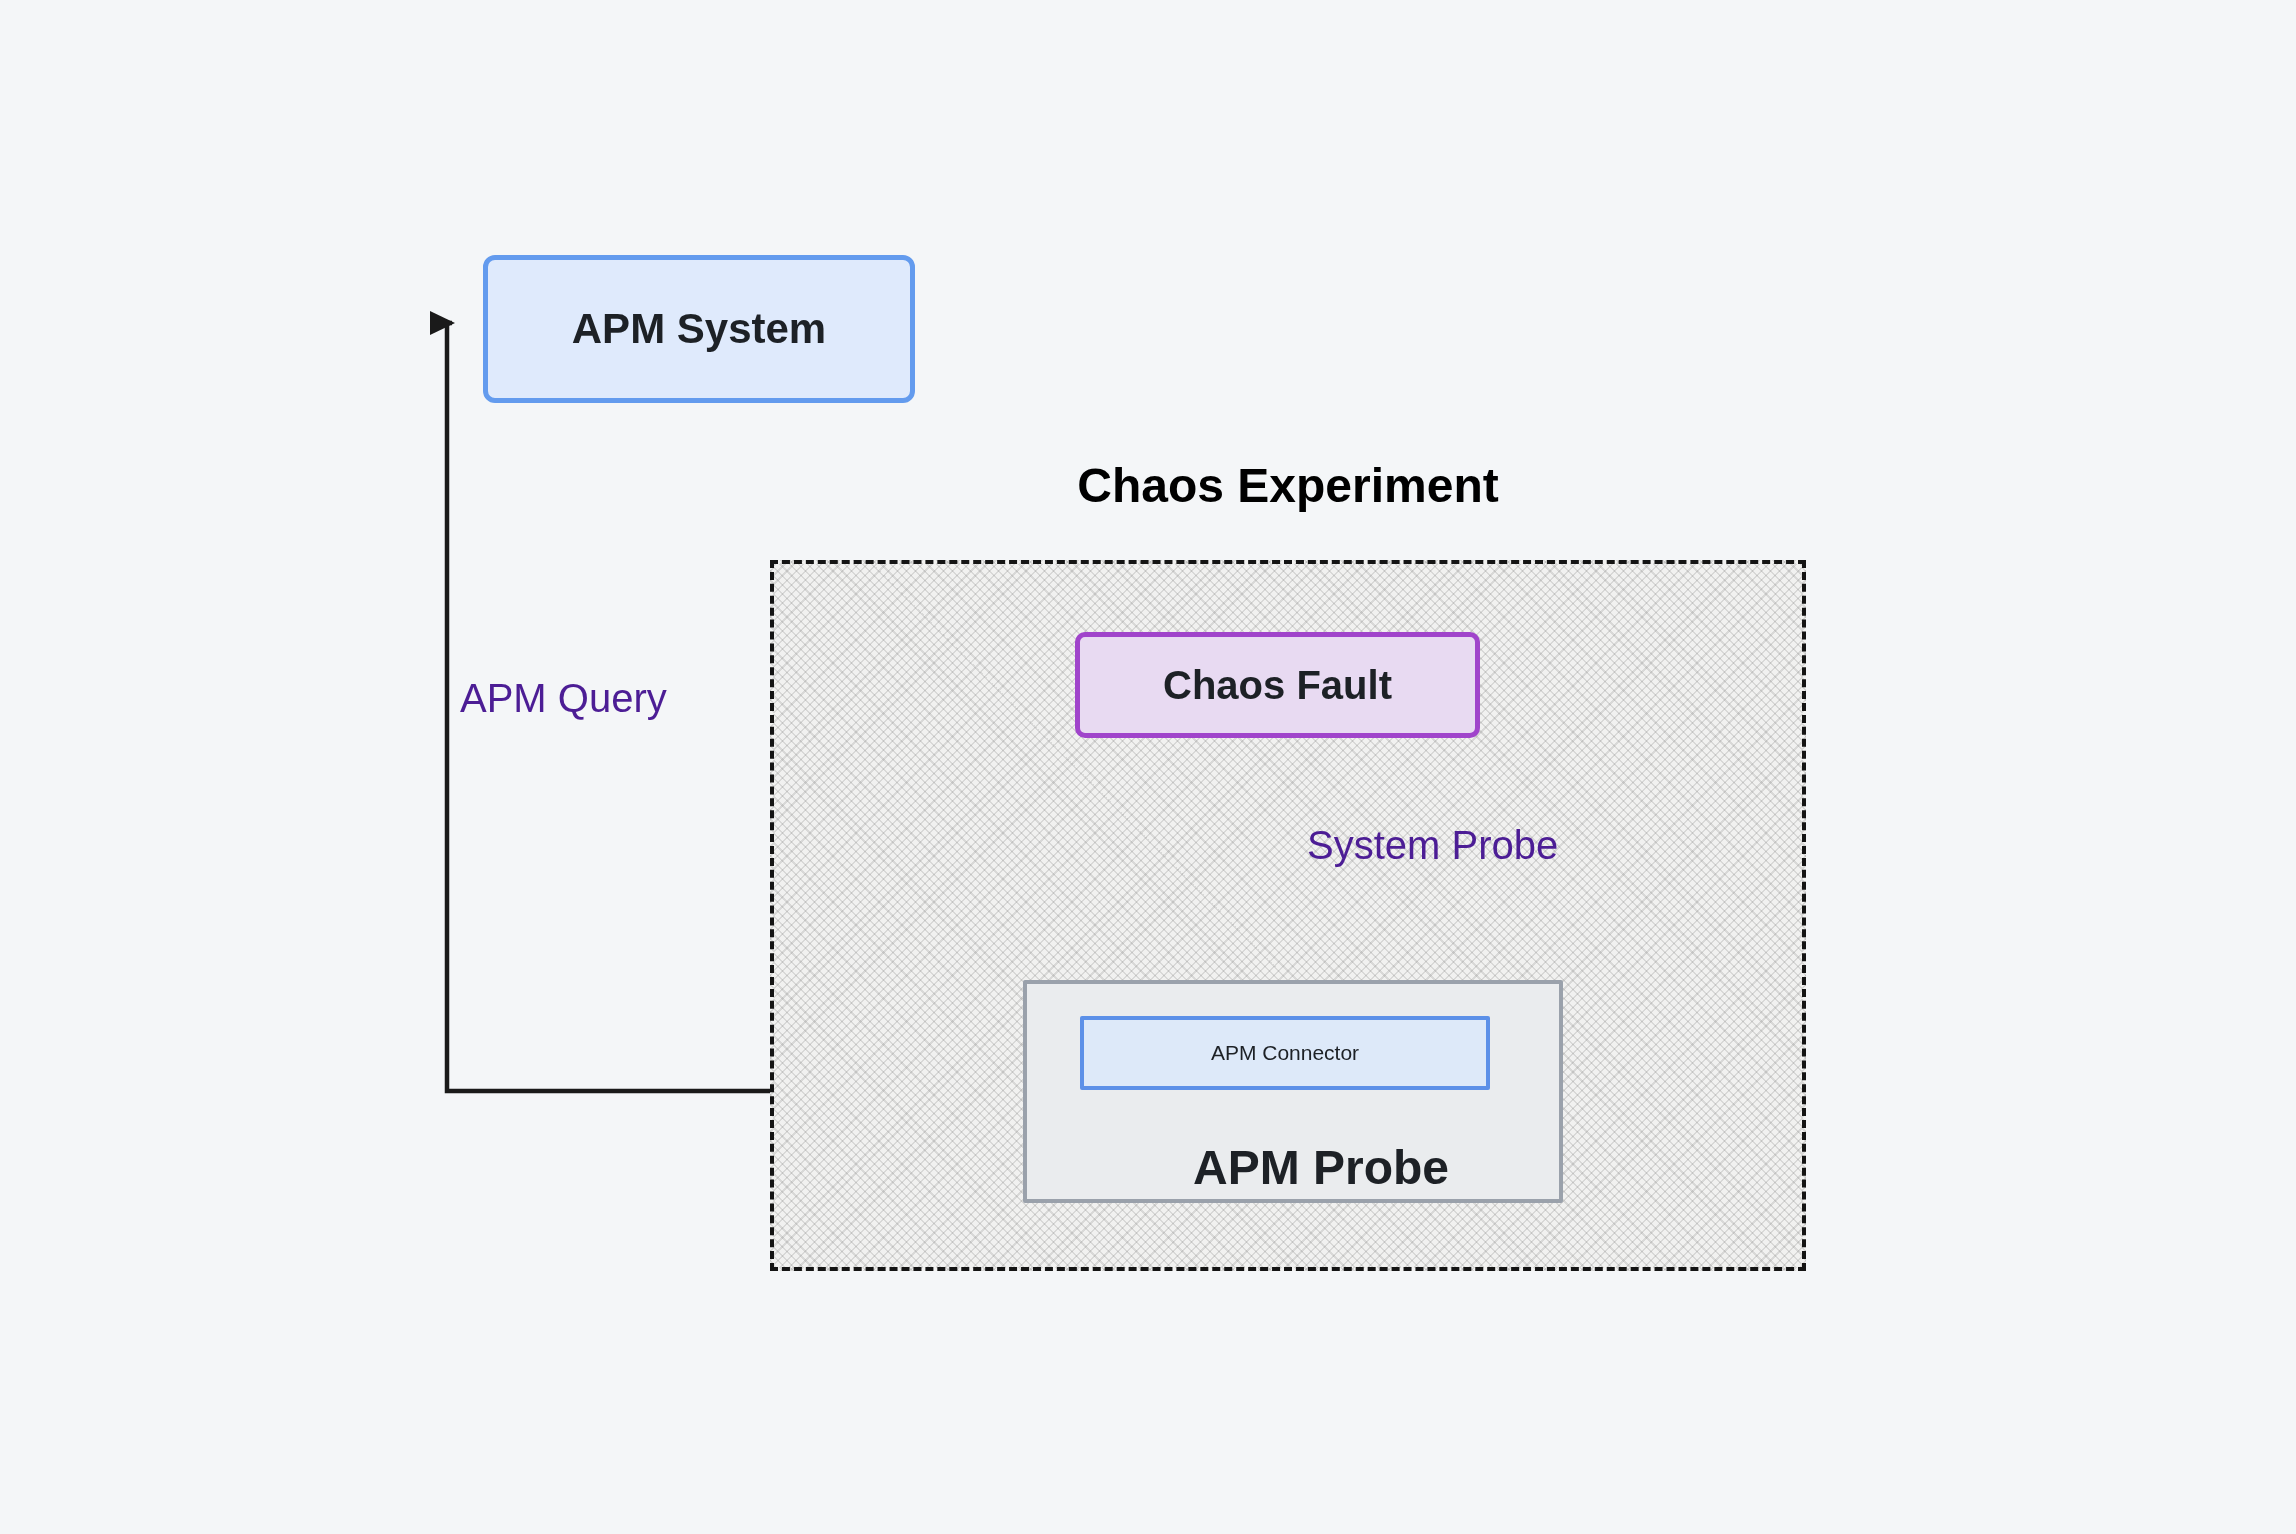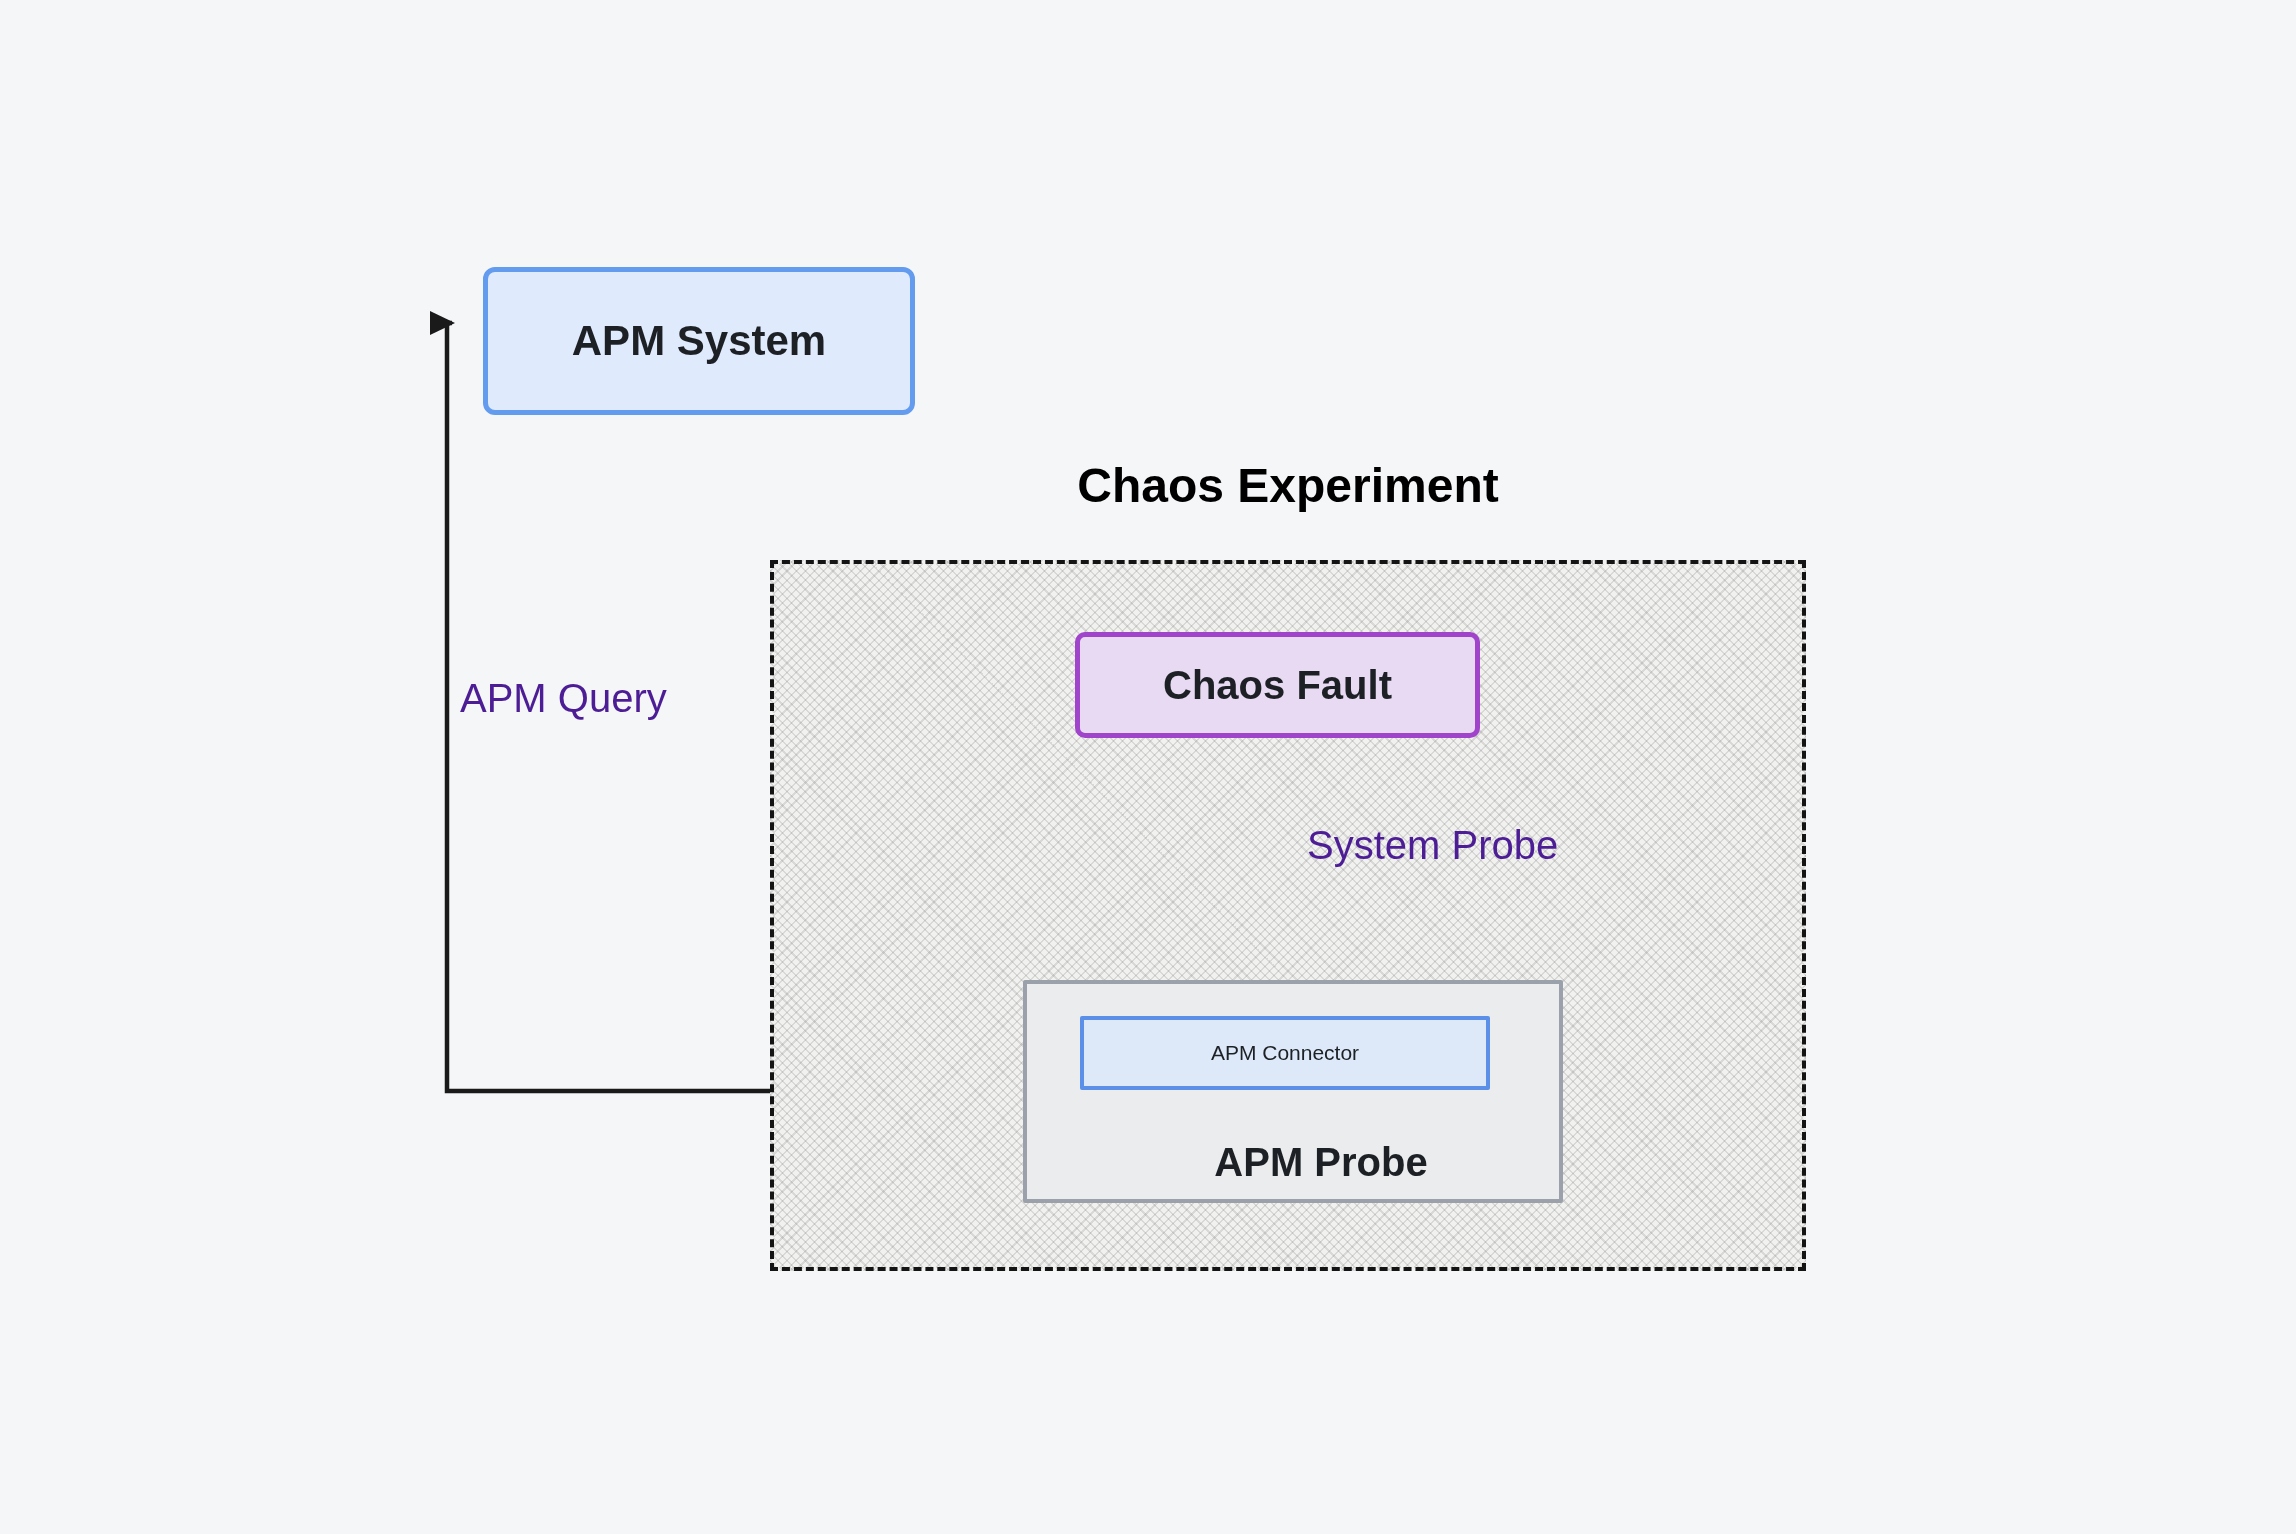--- a/index.html
+++ b/index.html
@@ -31,21 +31,21 @@
     align-items: center;
     justify-content: center;
     text-align: center;
   }
 
   .node-apm-system {
     left: 483px; top: 255px; width: 432px; height: 148px;
     background: #dfeafc;
     border: 5px solid #639bee;
     border-radius: 12px;
-    font-size: 42px; font-weight: 600; margin-top: 12px;
+    font-size: 42px; font-weight: 600;
   }
 
   .title {
     position: absolute;
     left: 770px; top: 458px; width: 1036px;
     text-align: center;
     font-size: 48px; font-weight: 600;
     color: #000000;
   }
 
@@ -79,21 +79,21 @@
     background: #dde9f9;
     border: 4px solid #5c90e8;
     border-radius: 2px;
     font-size: 21px; font-weight: 500;
   }
 
   .apm-probe-label {
     position: absolute;
     left: 1023px; top: 1140px; width: 596px;
     text-align: center;
-    font-size: 40px; font-weight: 600;
+    font-size: 48px; font-weight: 600;
   }
 
   
   .edge-label {
     position: absolute;
     font-size: 40px; font-weight: 500;
     color: #4c1d95;
     white-space: nowrap;
   }
   .edge-label-execute-probe { left: 1307px; top: 823px; }

